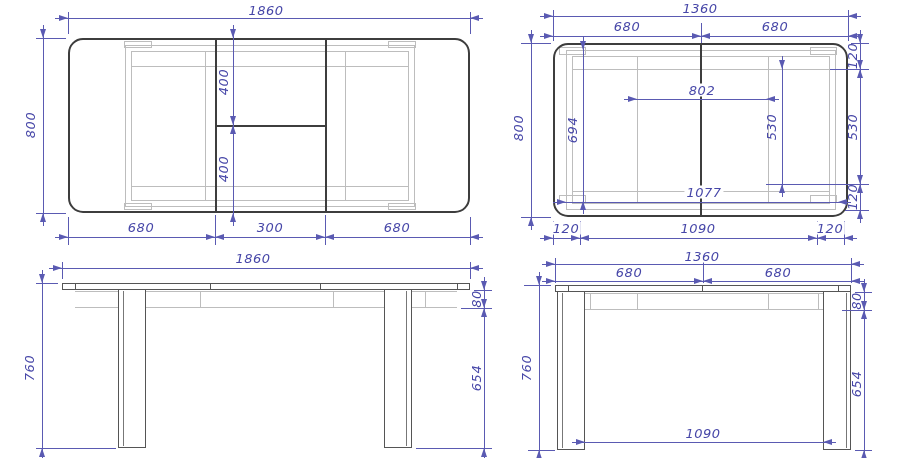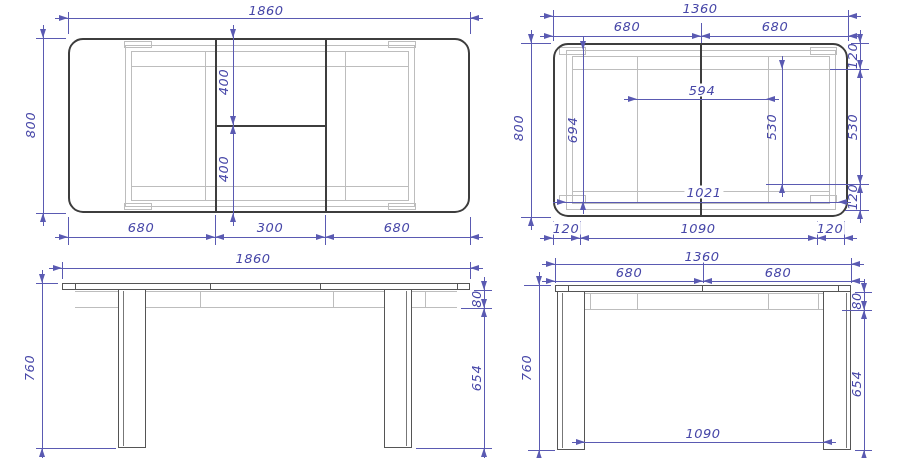--- a/index.html
+++ b/index.html
@@ -155,21 +155,21 @@
     <div class="arw" style="left: 692px; top: 33px; border-top: 3px solid transparent; border-bottom: 3px solid transparent; border-left: 9px solid rgb(90, 90, 178);"></div>
     <div class="arw" style="left: 848px; top: 33px; border-top: 3px solid transparent; border-bottom: 3px solid transparent; border-right: 9px solid rgb(90, 90, 178);"></div>
     <div class="dim-label hbg" style="left: 775px; top: 26px; color: rgb(71, 71, 168);">680</div>
     <div class="ln" style="left: 531px; top: 30px; width: 1px; height: 200px; background: rgb(90, 90, 178);"></div>
     <div class="arw" style="left: 528px; top: 34px; border-left: 3px solid transparent; border-right: 3px solid transparent; border-top: 9px solid rgb(90, 90, 178);"></div>
     <div class="arw" style="left: 528px; top: 217px; border-left: 3px solid transparent; border-right: 3px solid transparent; border-bottom: 9px solid rgb(90, 90, 178);"></div>
     <div class="dim-label rot" style="left: 518px; top: 128px; color: rgb(71, 71, 168);">800</div>
     <div class="ln" style="left: 624px; top: 99px; width: 155px; height: 1px; background: rgb(90, 90, 178);"></div>
     <div class="arw" style="left: 628px; top: 96px; border-top: 3px solid transparent; border-bottom: 3px solid transparent; border-left: 9px solid rgb(90, 90, 178);"></div>
     <div class="arw" style="left: 766px; top: 96px; border-top: 3px solid transparent; border-bottom: 3px solid transparent; border-right: 9px solid rgb(90, 90, 178);"></div>
-    <div class="dim-label hbg" style="left: 702px; top: 90px; color: rgb(71, 71, 168);">594</div>
+    <div class="dim-label hbg" style="left: 702px; top: 90px; color: rgb(71, 71, 168);">802</div>
     <div class="ln" style="left: 583px; top: 37px; width: 1px; height: 177px; background: rgb(90, 90, 178);"></div>
     <div class="arw" style="left: 580px; top: 41px; border-left: 3px solid transparent; border-right: 3px solid transparent; border-top: 9px solid rgb(90, 90, 178);"></div>
     <div class="arw" style="left: 580px; top: 201px; border-left: 3px solid transparent; border-right: 3px solid transparent; border-bottom: 9px solid rgb(90, 90, 178);"></div>
     <div class="dim-label rot" style="left: 572px; top: 130px; color: rgb(71, 71, 168);">694</div>
     <div class="ln" style="left: 782px; top: 56px; width: 1px; height: 141px; background: rgb(90, 90, 178);"></div>
     <div class="arw" style="left: 779px; top: 60px; border-left: 3px solid transparent; border-right: 3px solid transparent; border-top: 9px solid rgb(90, 90, 178);"></div>
     <div class="arw" style="left: 779px; top: 184px; border-left: 3px solid transparent; border-right: 3px solid transparent; border-bottom: 9px solid rgb(90, 90, 178);"></div>
     <div class="dim-label rot" style="left: 771px; top: 127px; color: rgb(71, 71, 168);">530</div>
     <div class="ln" style="left: 860px; top: 30px; width: 1px; height: 52px; background: rgb(90, 90, 178);"></div>
     <div class="arw" style="left: 857px; top: 34px; border-left: 3px solid transparent; border-right: 3px solid transparent; border-top: 9px solid rgb(90, 90, 178);"></div>
@@ -179,21 +179,21 @@
     <div class="arw" style="left: 857px; top: 60px; border-left: 3px solid transparent; border-right: 3px solid transparent; border-top: 9px solid rgb(90, 90, 178);"></div>
     <div class="arw" style="left: 857px; top: 184px; border-left: 3px solid transparent; border-right: 3px solid transparent; border-bottom: 9px solid rgb(90, 90, 178);"></div>
     <div class="dim-label rot" style="left: 852px; top: 127px; color: rgb(71, 71, 168);">530</div>
     <div class="ln" style="left: 860px; top: 171px; width: 1px; height: 52px; background: rgb(90, 90, 178);"></div>
     <div class="arw" style="left: 857px; top: 175px; border-left: 3px solid transparent; border-right: 3px solid transparent; border-top: 9px solid rgb(90, 90, 178);"></div>
     <div class="arw" style="left: 857px; top: 210px; border-left: 3px solid transparent; border-right: 3px solid transparent; border-bottom: 9px solid rgb(90, 90, 178);"></div>
     <div class="dim-label rot" style="left: 852px; top: 197px; color: rgb(71, 71, 168);">120</div>
     <div class="ln" style="left: 553px; top: 202px; width: 298px; height: 1px; background: rgb(90, 90, 178);"></div>
     <div class="arw" style="left: 557px; top: 199px; border-top: 3px solid transparent; border-bottom: 3px solid transparent; border-left: 9px solid rgb(90, 90, 178);"></div>
     <div class="arw" style="left: 838px; top: 199px; border-top: 3px solid transparent; border-bottom: 3px solid transparent; border-right: 9px solid rgb(90, 90, 178);"></div>
-    <div class="dim-label hbg" style="left: 704px; top: 192px; color: rgb(71, 71, 168);">1021</div>
+    <div class="dim-label hbg" style="left: 704px; top: 192px; color: rgb(71, 71, 168);">1077</div>
     <div class="ln" style="left: 540px; top: 238px; width: 53px; height: 1px; background: rgb(90, 90, 178);"></div>
     <div class="arw" style="left: 544px; top: 235px; border-top: 3px solid transparent; border-bottom: 3px solid transparent; border-left: 9px solid rgb(90, 90, 178);"></div>
     <div class="arw" style="left: 580px; top: 235px; border-top: 3px solid transparent; border-bottom: 3px solid transparent; border-right: 9px solid rgb(90, 90, 178);"></div>
     <div class="dim-label hbg" style="left: 566px; top: 228px; color: rgb(71, 71, 168);">120</div>
     <div class="ln" style="left: 567px; top: 238px; width: 263px; height: 1px; background: rgb(90, 90, 178);"></div>
     <div class="arw" style="left: 571px; top: 235px; border-top: 3px solid transparent; border-bottom: 3px solid transparent; border-left: 9px solid rgb(90, 90, 178);"></div>
     <div class="arw" style="left: 817px; top: 235px; border-top: 3px solid transparent; border-bottom: 3px solid transparent; border-right: 9px solid rgb(90, 90, 178);"></div>
     <div class="dim-label hbg" style="left: 698px; top: 228px; color: rgb(71, 71, 168);">1090</div>
     <div class="ln" style="left: 804px; top: 238px; width: 53px; height: 1px; background: rgb(90, 90, 178);"></div>
     <div class="arw" style="left: 808px; top: 235px; border-top: 3px solid transparent; border-bottom: 3px solid transparent; border-left: 9px solid rgb(90, 90, 178);"></div>

